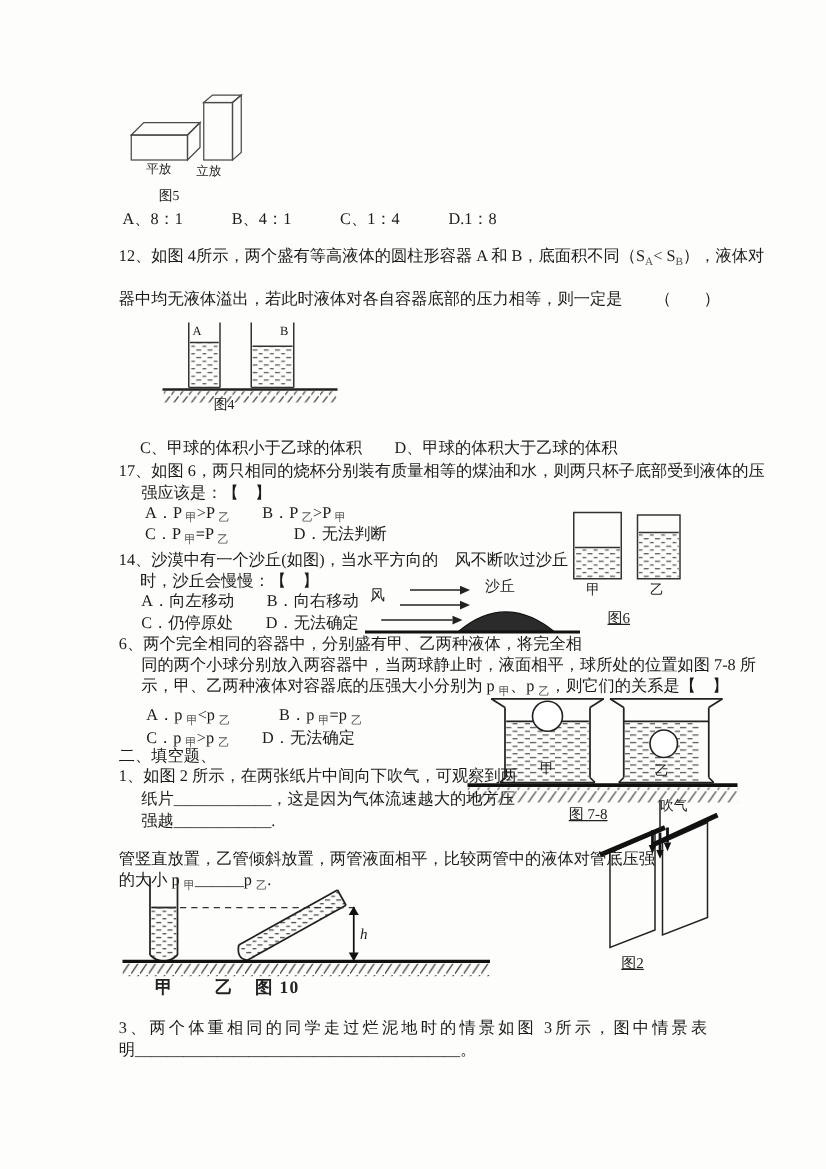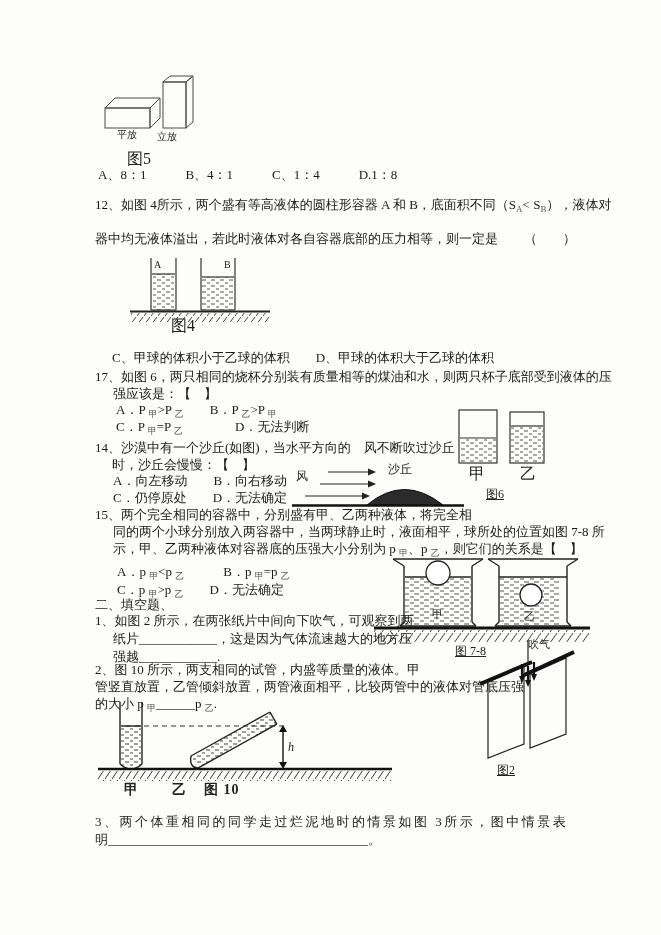--- a/index.html
+++ b/index.html
@@ -7,21 +7,21 @@
     position:relative; width:661px; height:935px;
     background:#fdfdfb; overflow:hidden;
     font-family:"Liberation Serif","DejaVu Serif",serif;
     color:#1b1b1b;
   }
   .ln{
     position:absolute; font-size:13px; line-height:17px; white-space:nowrap;
   }
   .sub{ font-size:9px; color:#555; vertical-align:-3px; }
   .cap{ position:absolute; white-space:nowrap; color:#222; }
-  .f10{font-size:10px;font-family:Liberation Mono, monospace;} .f11{font-size:16px;} .f12{font-size:12px;text-decoration:underline;}
+  .f10{font-size:10px;font-family:Liberation Mono, monospace;} .f11{font-size:11px;} .f12{font-size:12px;text-decoration:underline;}
   .f14b{font-size:14px; font-weight:bold; letter-spacing:1px;}
   .spread{ letter-spacing:2.5px; }
   svg{ position:absolute; overflow:visible; }
   svg text{ font-family:"Liberation Serif","DejaVu Serif",serif; fill:#1b1b1b; }
 </style>
 </head>
 <body>
 
 <div class="page">
 
@@ -115,21 +115,21 @@
       <polygon points="76,8.5 84,12 76,15.5"></polygon>
       <polygon points="76,20.5 84,24 76,27.5"></polygon>
       <polygon points="70,32.5 78,36 70,39.5"></polygon>
     </g>
     <path d="M75,45 Q112,14 151,45 Z" fill="#2b2b2b" stroke="#111"></path>
     <line x1="0" y1="45.5" x2="172" y2="45.5" stroke="#111" stroke-width="2.4"></line>
     <text x="4" y="20" font-size="12">风</text>
     <text x="96" y="13" font-size="12">沙丘</text>
   </svg>
 
-  <div class="ln" style="left:95px;top:506px">15、两个完全相同的容器中，分别盛有甲、乙两种液体，将完全相</div>
+  <div class="ln" style="left:95px;top:506px">6、两个完全相同的容器中，分别盛有甲、乙两种液体，将完全相</div>
   <div class="ln" style="left:113px;top:523px">同的两个小球分别放入两容器中，当两球静止时，液面相平，球所处的位置如图 7-8 所</div>
   <div class="ln" style="left:117px;top:563px"><span>A．p </span><span class="sub">甲</span><span>&lt;p </span><span class="sub">乙</span><span>　　　B．p </span><span class="sub">甲</span><span>=p </span><span class="sub">乙</span></div>
   <div class="ln" style="left:113px;top:540px"><span>示，甲、乙两种液体对容器底的压强大小分别为 p </span><span class="sub">甲</span><span>、p </span><span class="sub">乙</span><span>，则它们的关系是【　】</span></div>
   <div class="ln" style="left:117px;top:581px"><span>C．p </span><span class="sub">甲</span><span>&gt;p </span><span class="sub">乙</span><span>　　D．无法确定</span></div>
 
   <svg style="left:374px;top:556px" width="216" height="90" viewBox="0 0 216 90">
     <defs>
       <pattern id="lq78" width="10" height="6" patternUnits="userSpaceOnUse">
         <line x1="0" y1="2" x2="5" y2="2" stroke="#555" stroke-width="1"></line>
         <line x1="6" y1="5" x2="10" y2="5" stroke="#555" stroke-width="1"></line>
@@ -190,21 +190,20 @@
     </g>
     <g fill="#111" stroke="none">
       <polygon points="41,40 47,40 44,47"></polygon>
       <polygon points="47,44 53,44 50,51"></polygon>
       <polygon points="53,38 59,38 56,45"></polygon>
     </g>
     <text x="50" y="12" font-size="11">吹气</text>
   </svg>
   <div class="cap f12" style="left:497px;top:762px">图2</div>
 
-  <div class="ln" style="left:95px;top:661px">2、图 10 所示，两支相同的试管，内盛等质量的液体。甲</div>
   <div class="ln" style="left:95px;top:678px">管竖直放置，乙管倾斜放置，两管液面相平，比较两管中的液体对管底压强</div>
   <div class="ln" style="left:95px;top:695px"><span>的大小 p </span><span class="sub">甲</span><span>______p </span><span class="sub">乙</span><span>.</span></div>
 
   <svg style="left:98px;top:700px" width="294" height="86" viewBox="0 0 294 86">
     <defs>
       <pattern id="lq10" width="9" height="6" patternUnits="userSpaceOnUse">
         <line x1="0" y1="2" x2="4" y2="2" stroke="#444" stroke-width="1"></line>
         <line x1="5" y1="5" x2="8" y2="5" stroke="#444" stroke-width="1"></line>
       </pattern>
       <pattern id="h10" width="7" height="10" patternUnits="userSpaceOnUse">

